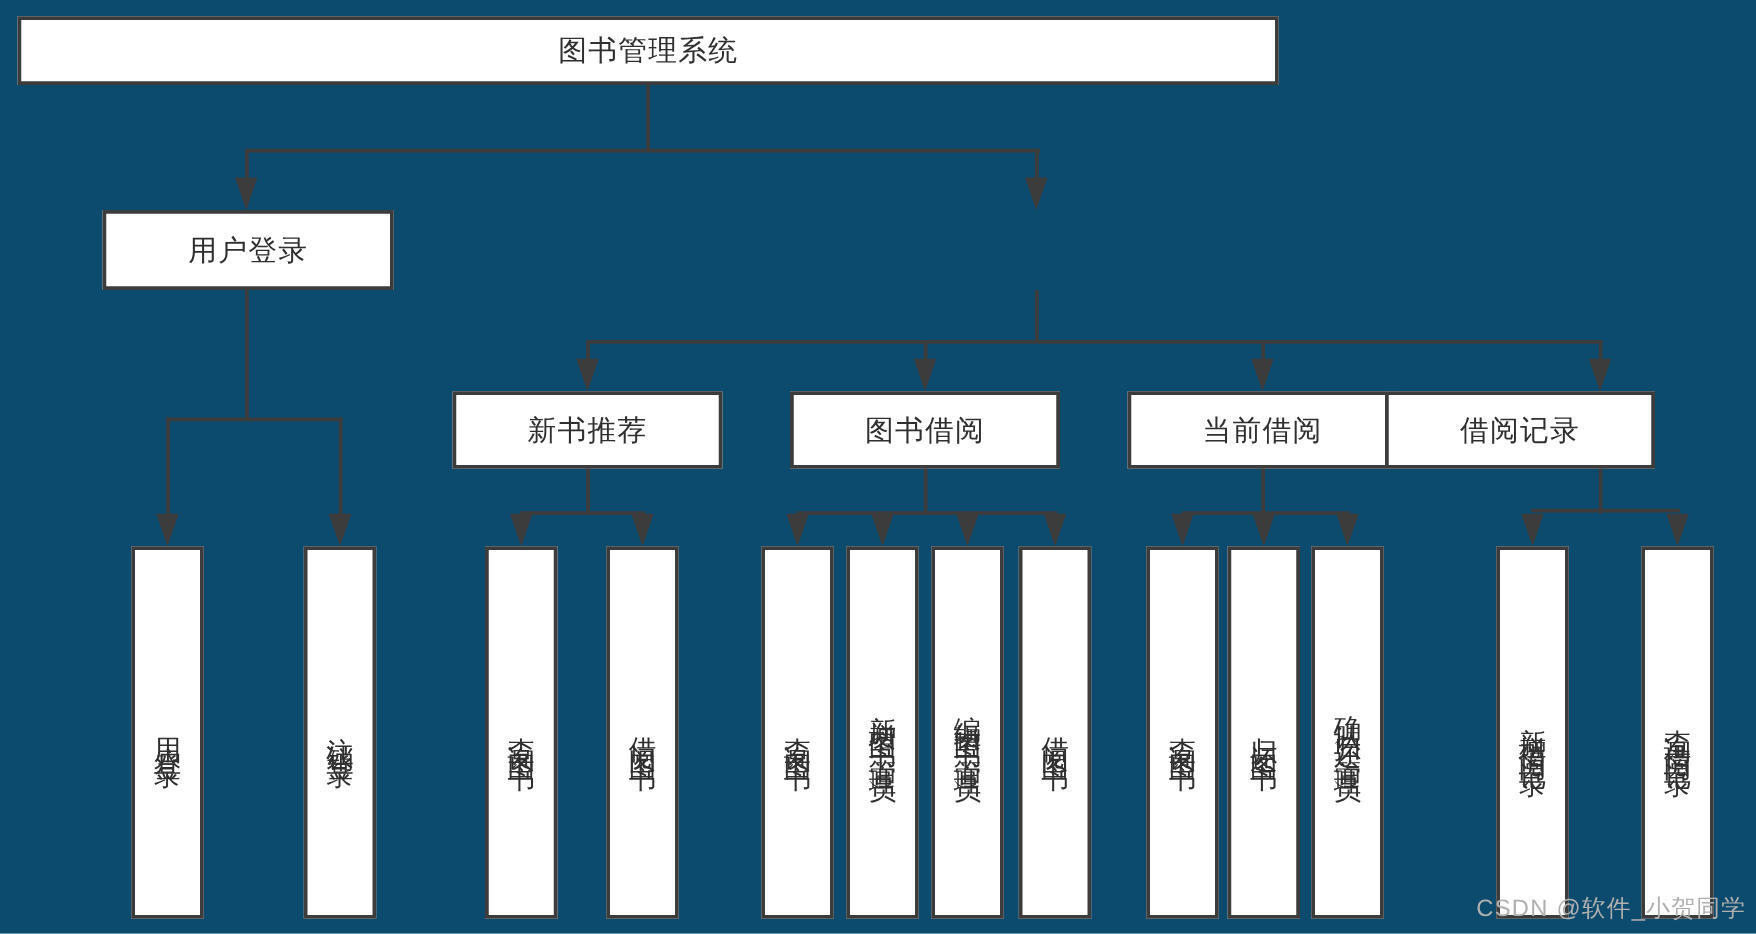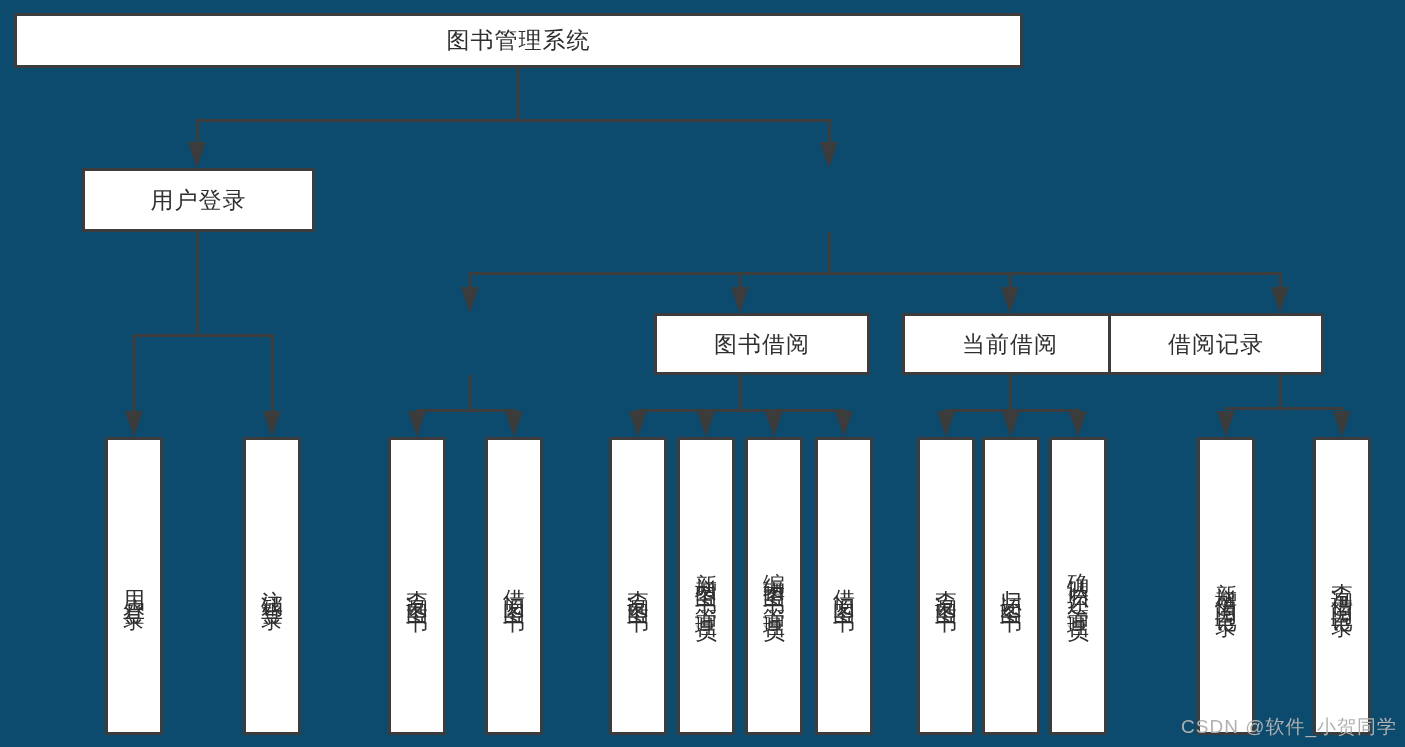--- a/index.html
+++ b/index.html
@@ -59,21 +59,24 @@
   <div class="hl" style="left:468.5px;top:271.5px;width:813px;"></div>
   <div class="vl" style="left:468.5px;top:271.5px;height:17px;"></div>
   <div class="vl" style="left:738.5px;top:271.5px;height:17px;"></div>
   <div class="vl" style="left:1008.5px;top:271.5px;height:17px;"></div>
   <div class="vl" style="left:1278.5px;top:271.5px;height:17px;"></div>
   <div class="arrow" style="left:461px;top:287px;"></div>
   <div class="arrow" style="left:731px;top:287px;"></div>
   <div class="arrow" style="left:1001px;top:287px;"></div>
   <div class="arrow" style="left:1271px;top:287px;"></div>
 
-  <div class="box" style="left:632px;top:313px;width:216px;height:62px;margin-left:22px;">
+  <div class="box" style="left:362px;top:313px;width:216px;height:62px;">
+    <span>新书推荐</span>
+  </div>
+  <div class="box" style="left:632px;top:313px;width:216px;height:62px;">
     <span>图书借阅</span>
   </div>
   <div class="box" style="left:902px;top:313px;width:216px;height:62px;">
     <span>当前借阅</span>
   </div>
   <div class="box" style="left:1108px;top:313px;width:216px;height:62px;justify-content:center;">
     <span>借阅记录</span>
   </div>
 
   <div class="vl" style="left:468.5px;top:375px;height:36px;"></div>

